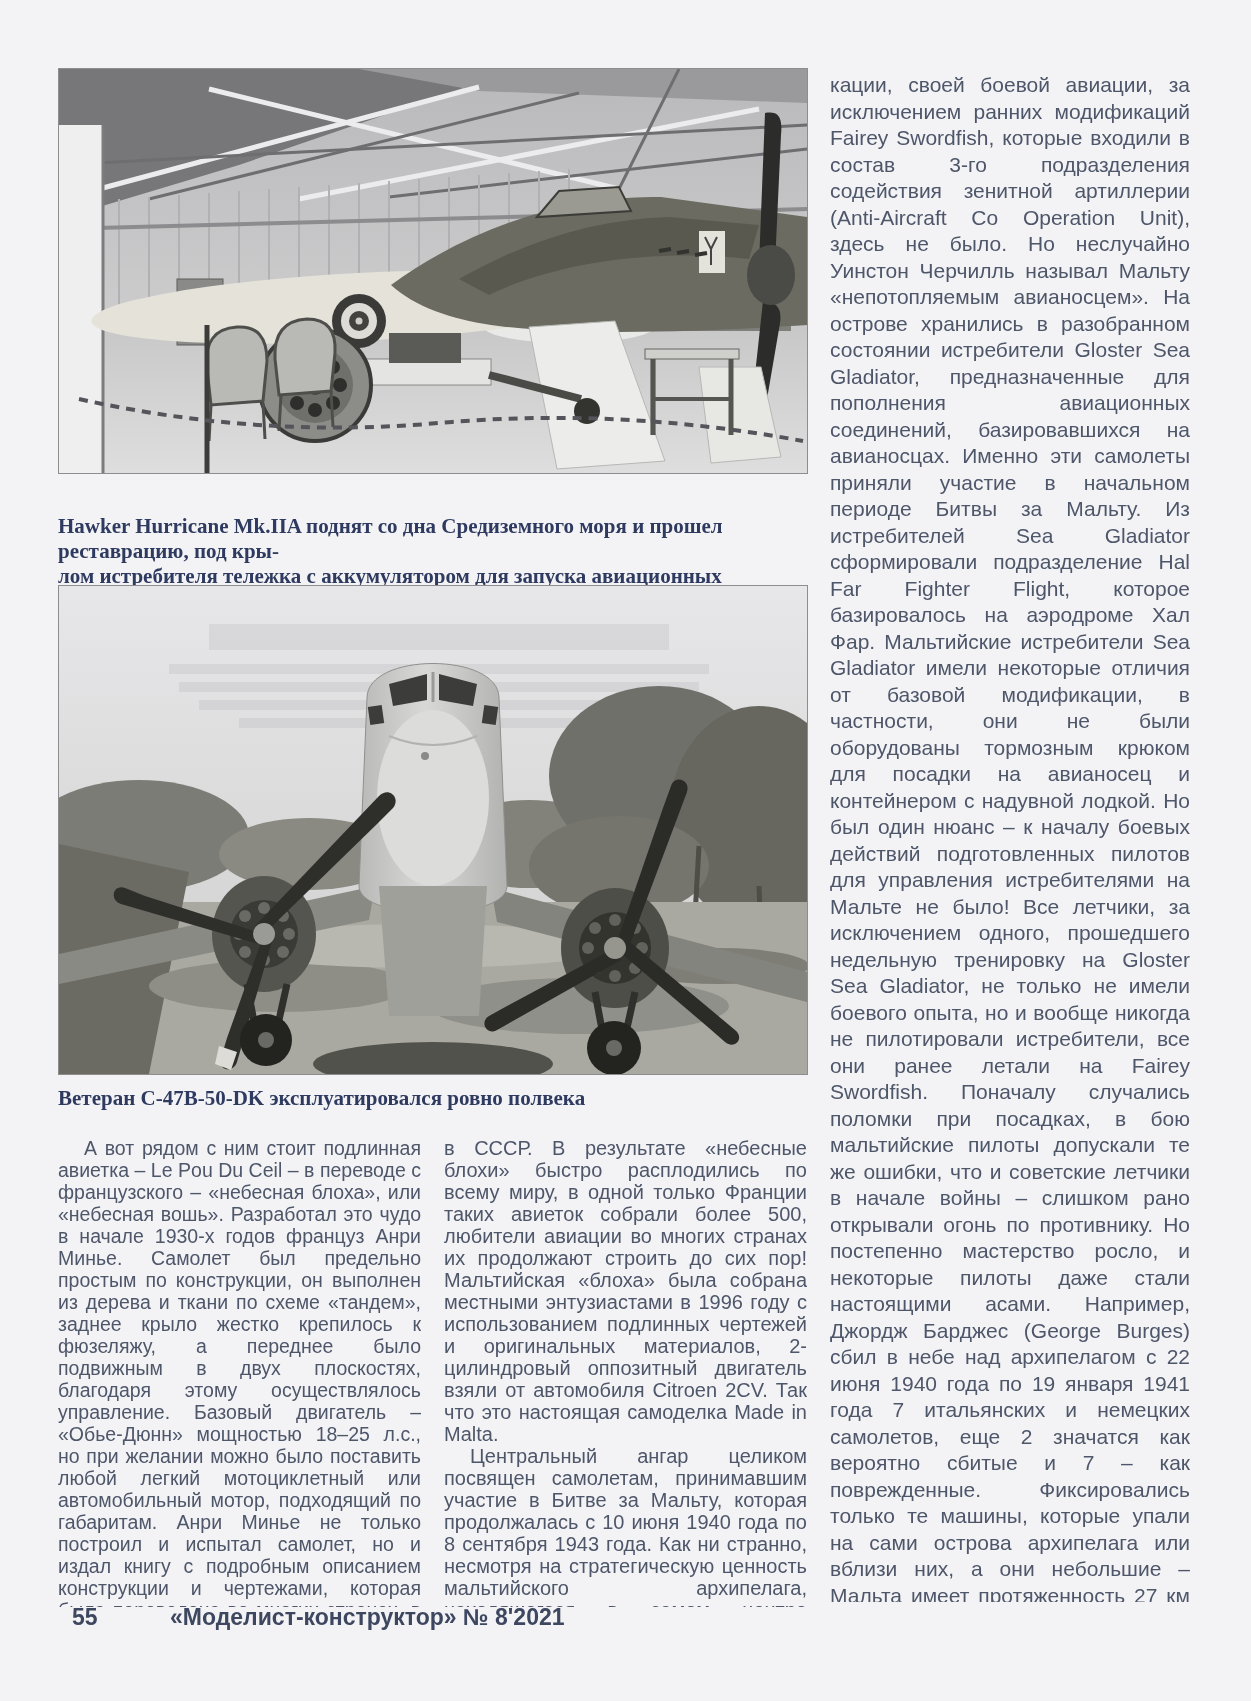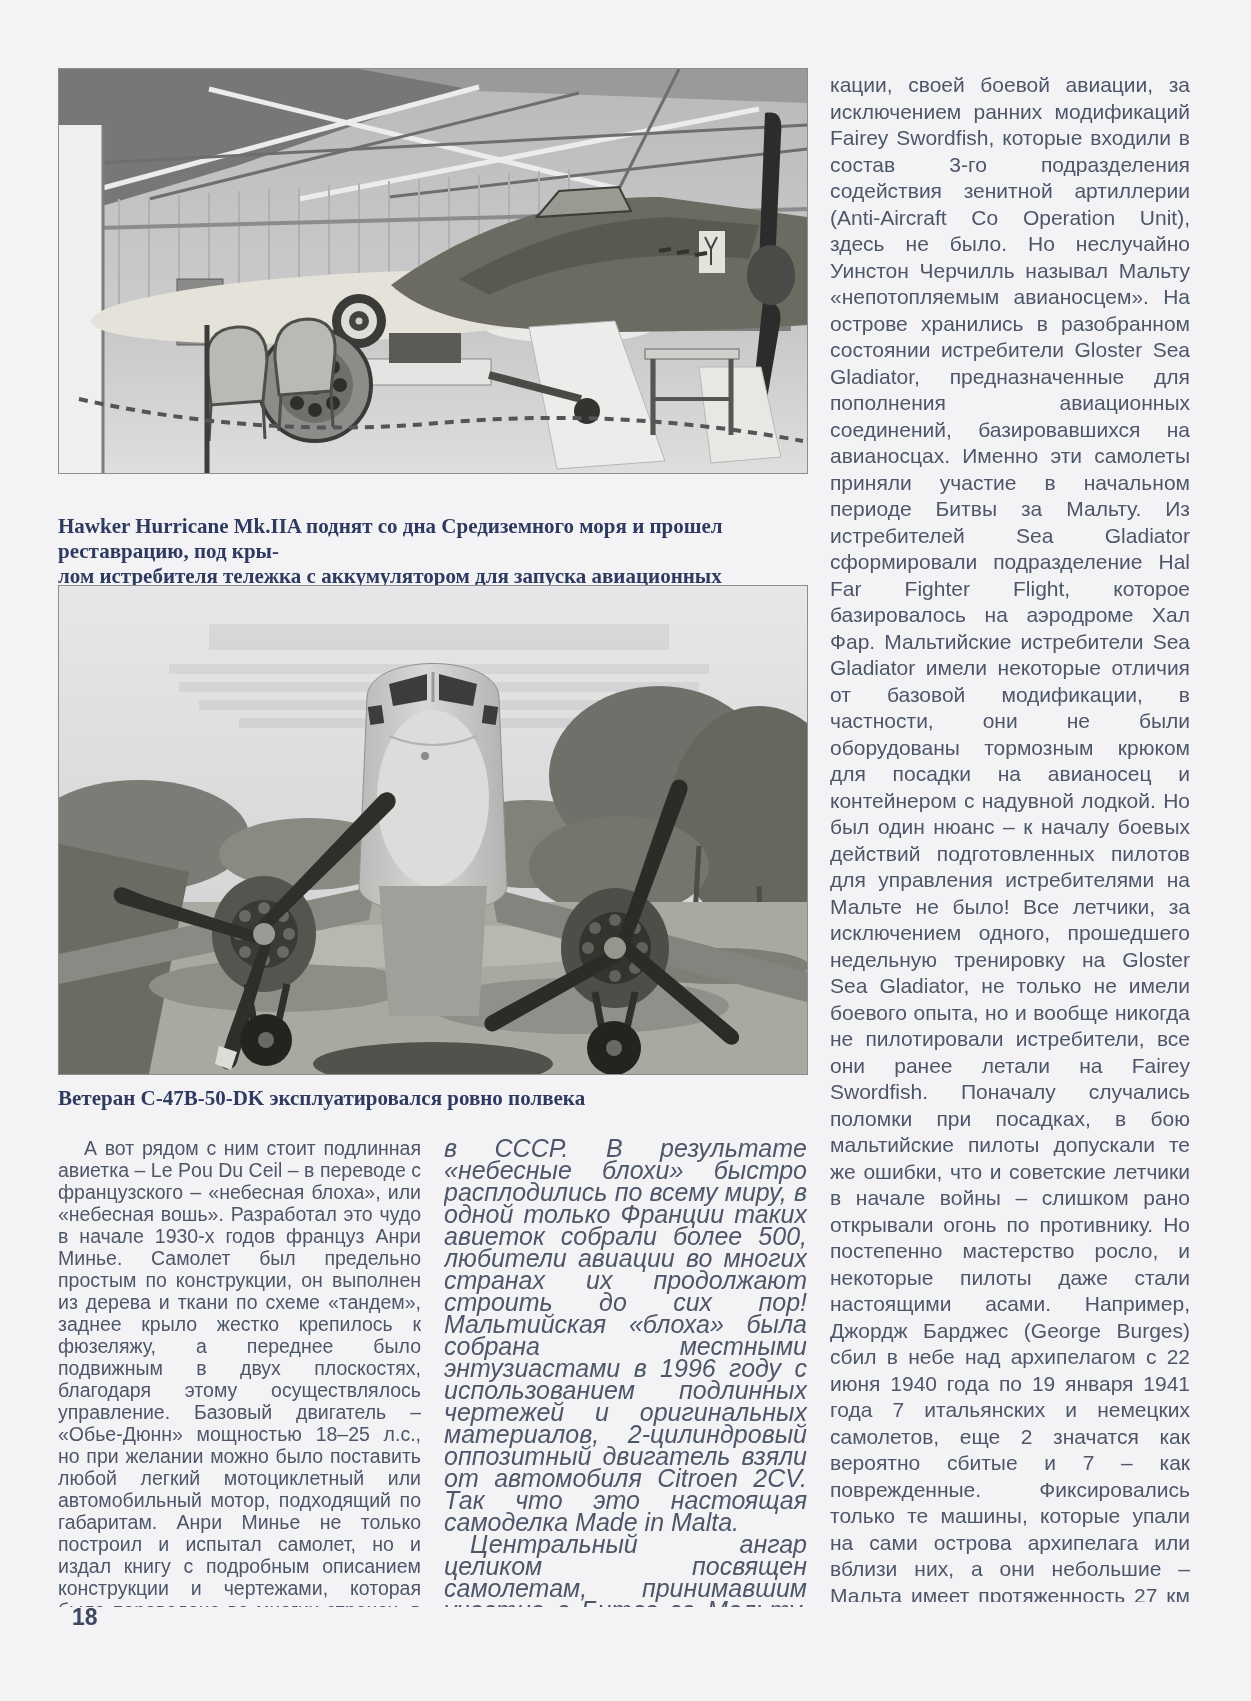--- a/index.html
+++ b/index.html
@@ -23,21 +23,21 @@
     white-space:pre-line;
   }
   #caption1{top:514px;}
   #caption2{top:1086px;}
   .col{
     position:absolute;text-align:justify;color:#4e566a;overflow:hidden;
   }
   .col p{margin:0;padding:0;}
   .col p.indent{text-indent:26px;}
   #col-left{left:58px;top:1137px;width:363px;height:470px;font-size:19.5px;line-height:22px;}
-  #col-mid{left:444px;top:1137px;width:363px;height:470px;font-size:25px;line-height:22px;font-style:italic;}
+  #col-mid{left:444px;top:1137px;width:363px;height:470px;font-size:20px;line-height:22px;}
   #col-right{left:830px;top:72px;width:360px;height:1530px;font-size:21px;line-height:26.5px;}
   #page-footer{
     position:absolute;left:58px;top:1604px;width:1130px;height:34px;
     font-weight:bold;font-size:23px;color:#3e4760;
   }
   #page-number{position:absolute;left:14px;top:0;}
   #journal-title{position:absolute;left:112px;top:0;}
 </style>
 </head>
 <body>
@@ -298,14 +298,15 @@
   <p>в СССР. В результате «небесные блохи» быстро расплодились по всему миру, в одной только Франции таких авиеток собрали более 500, любители авиации во многих странах их продолжают строить до сих пор! Мальтийская «блоха» была собрана местными энтузиастами в 1996 году с использованием подлинных чертежей и оригинальных материалов, 2-цилиндровый оппозитный двигатель взяли от автомобиля Citroen 2CV. Так что это настоящая самоделка Made in Malta.</p>
   <p class="indent">Центральный ангар целиком посвящен самолетам, принимавшим участие в Битве за Мальту, которая продолжалась с 10 июня 1940 года по 8 сентября 1943 года. Как ни странно, несмотря на стратегическую ценность мальтийского архипелага, находящегося в самом центре Средиземноморья, что позволяло контролировать все морские коммуни-</p>
 </div>
 
 <div class="col" id="col-right">
   <p>кации, своей боевой авиации, за исключением ранних модификаций Fairey Swordfish, которые входили в состав 3-го подразделения содействия зенитной артиллерии (Anti-Aircraft Co Operation Unit), здесь не было. Но неслучайно Уинстон Черчилль называл Мальту «непотопляемым авианосцем». На острове хранились в разобранном состоянии истребители Gloster Sea Gladiator, предназначенные для пополнения авиационных соединений, базировавшихся на авианосцах. Именно эти самолеты приняли участие в начальном периоде Битвы за Мальту. Из истребителей Sea Gladiator сформировали подразделение Hal Far Fighter Flight, которое базировалось на аэродроме Хал Фар. Мальтийские истребители Sea Gladiator имели некоторые отличия от базовой модификации, в частности, они не были оборудованы тормозным крюком для посадки на авианосец и контейнером с надувной лодкой. Но был один нюанс – к началу боевых действий подготовленных пилотов для управления истребителями на Мальте не было! Все летчики, за исключением одного, прошедшего недельную тренировку на Gloster Sea Gladiator, не только не имели боевого опыта, но и вообще никогда не пилотировали истребители, все они ранее летали на Fairey Swordfish. Поначалу случались поломки при посадках, в бою мальтийские пилоты допускали те же ошибки, что и советские летчики в начале войны – слишком рано открывали огонь по противнику. Но постепенно мастерство росло, и некоторые пилоты даже стали настоящими асами. Например, Джордж Барджес (George Burges) сбил в небе над архипелагом с 22 июня 1940 года по 19 января 1941 года 7 итальянских и немецких самолетов, еще 2 значатся как вероятно сбитые и 7 – как поврежденные. Фиксировались только те машины, которые упали на сами острова архипелага или вблизи них, а они небольшие – Мальта имеет протяженность 27 км с запада на восток и 14 км с севера на юг, а соседний Гоцо еще меньше (14х7 км). Многие поврежденные в боях вражеские самолеты были разбиты при вынужденной посадке на воду или на аэродромах Сицилии, до которой от Мальты всего 90 км. Воевал Джордж Барджес на самолетах Gloster Sea Gladiator и Hawker Hurricane, зачастую совершая в один день несколько боевых вылетов на истребителях разного типа, из числа тех, которые в данный момент были в исправном состоянии.</p>
 
 </div>
 
 <div id="page-footer">
-  <span id="page-number">18</span>
+  <span id="page-number">55</span>
+  <span id="journal-title">«Моделист-конструктор» № 8'2021</span>
 </div>
 
 </body></html>

